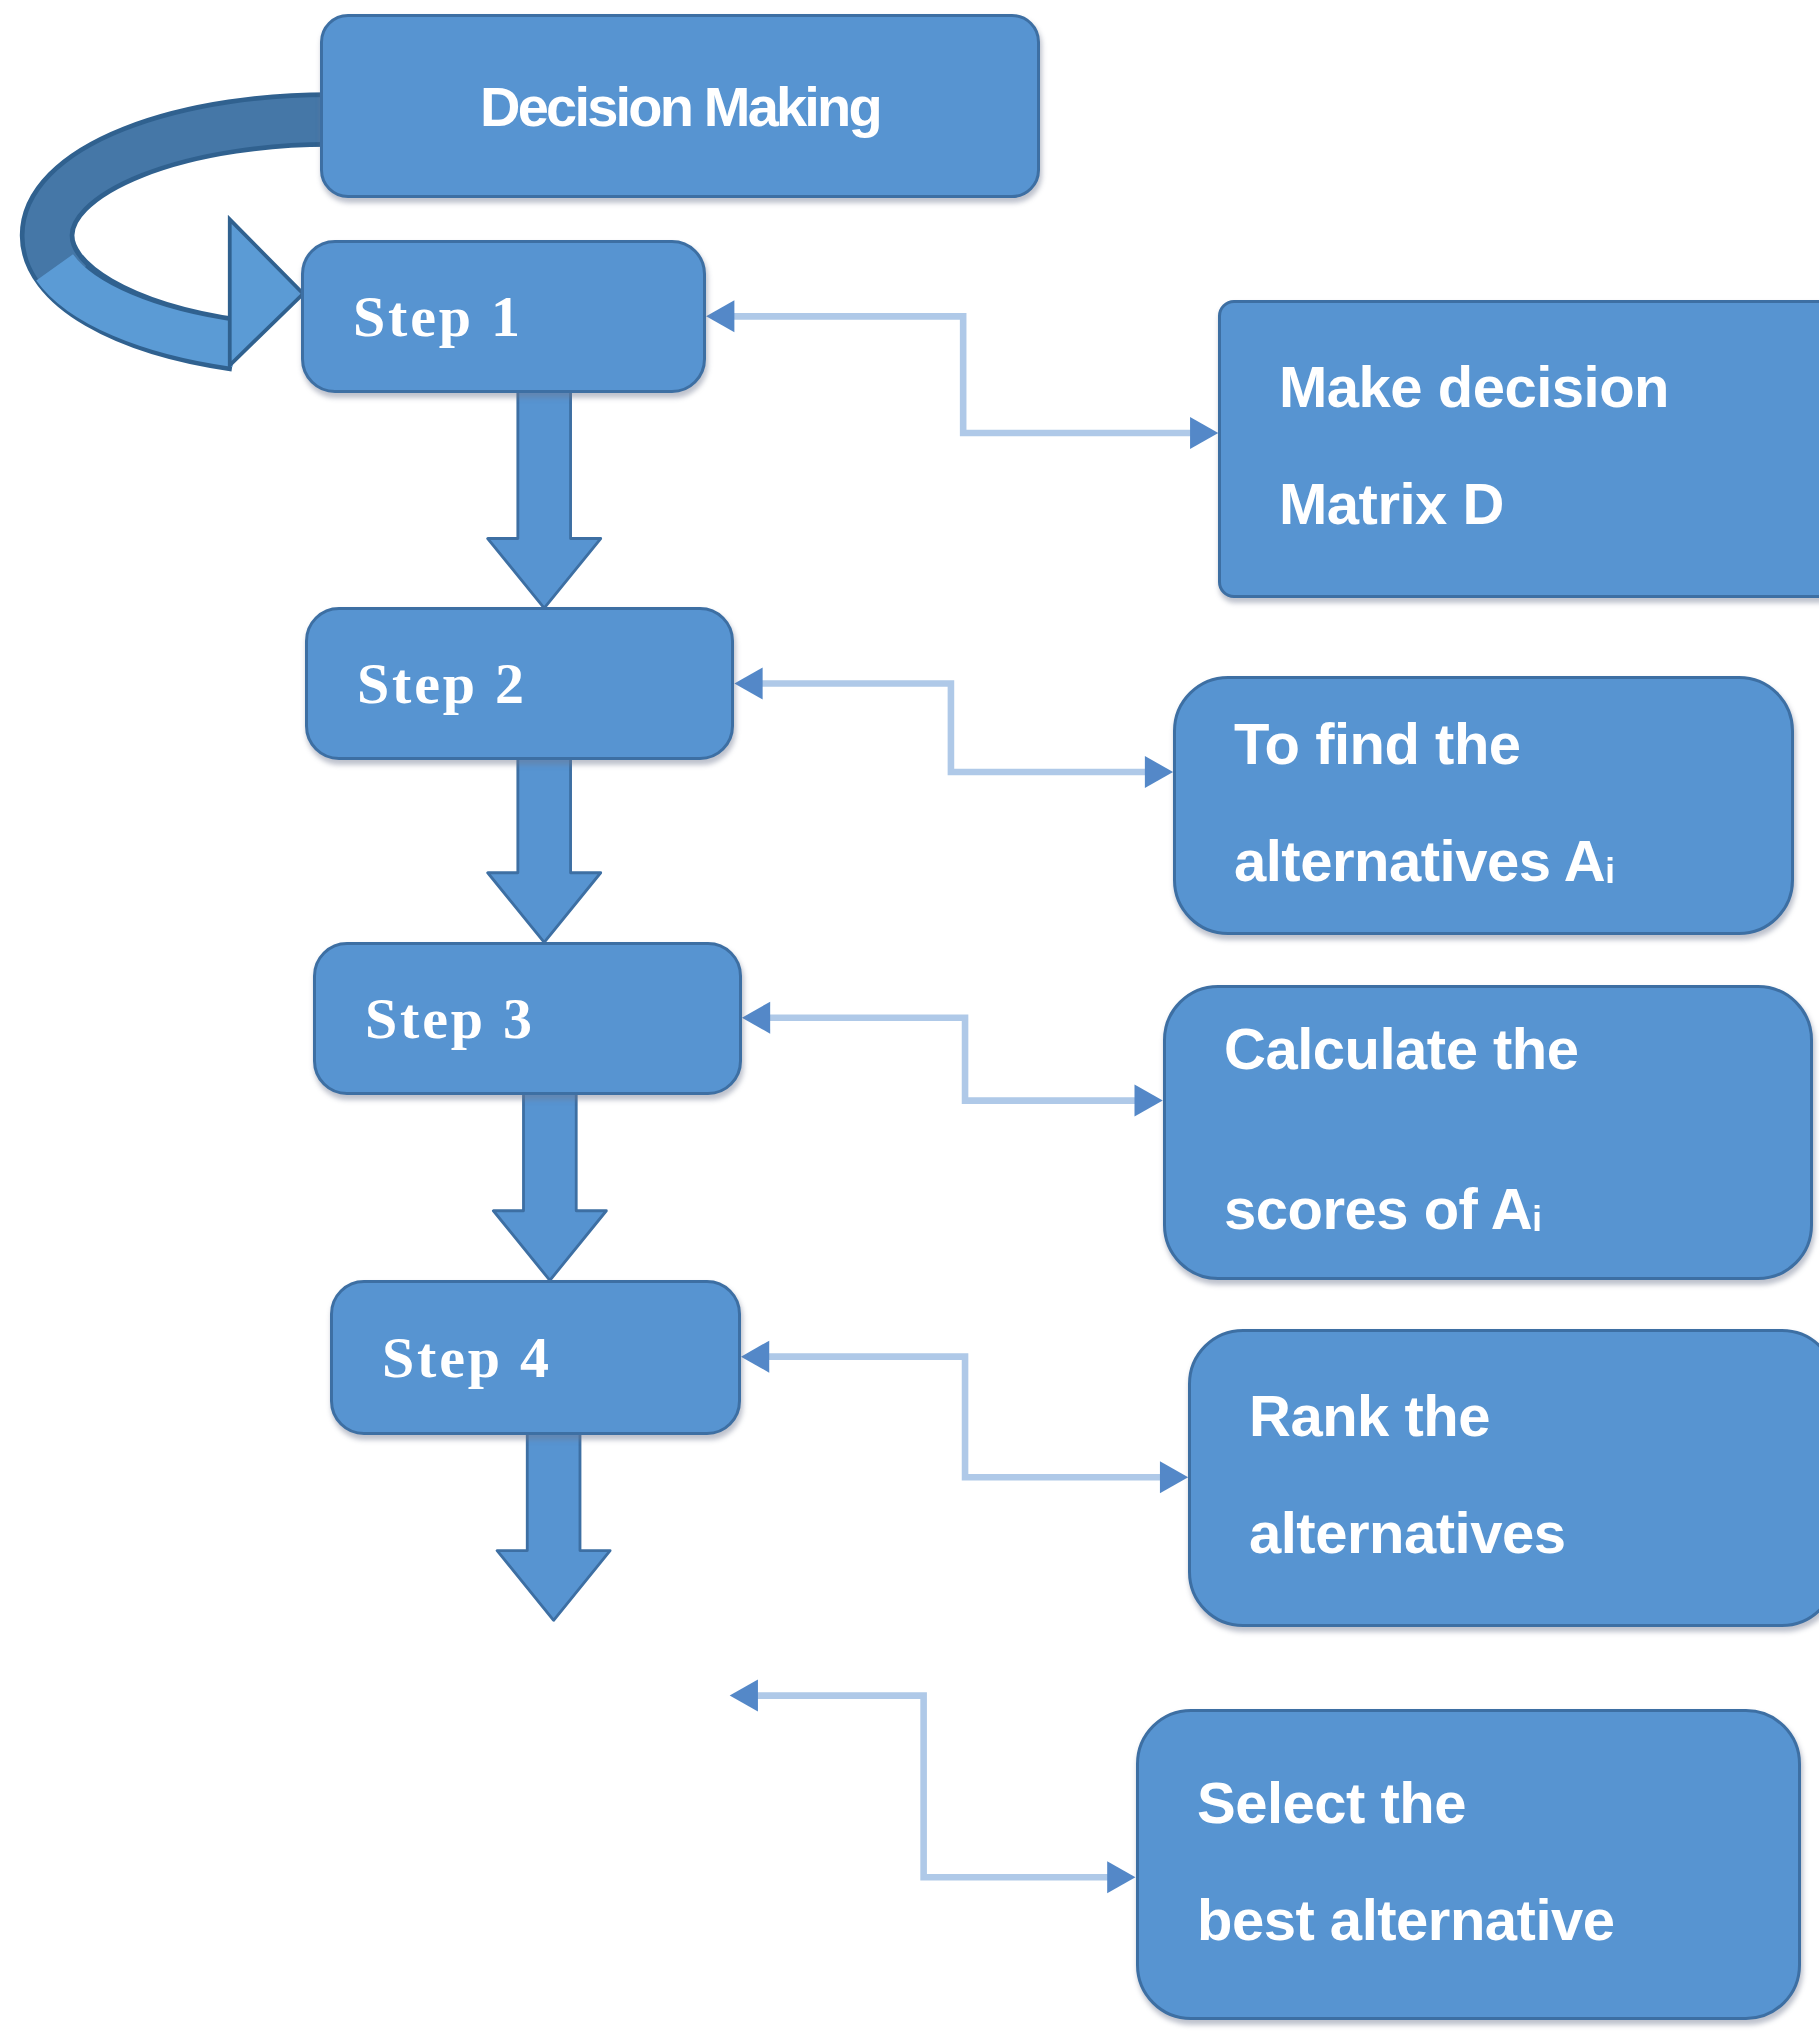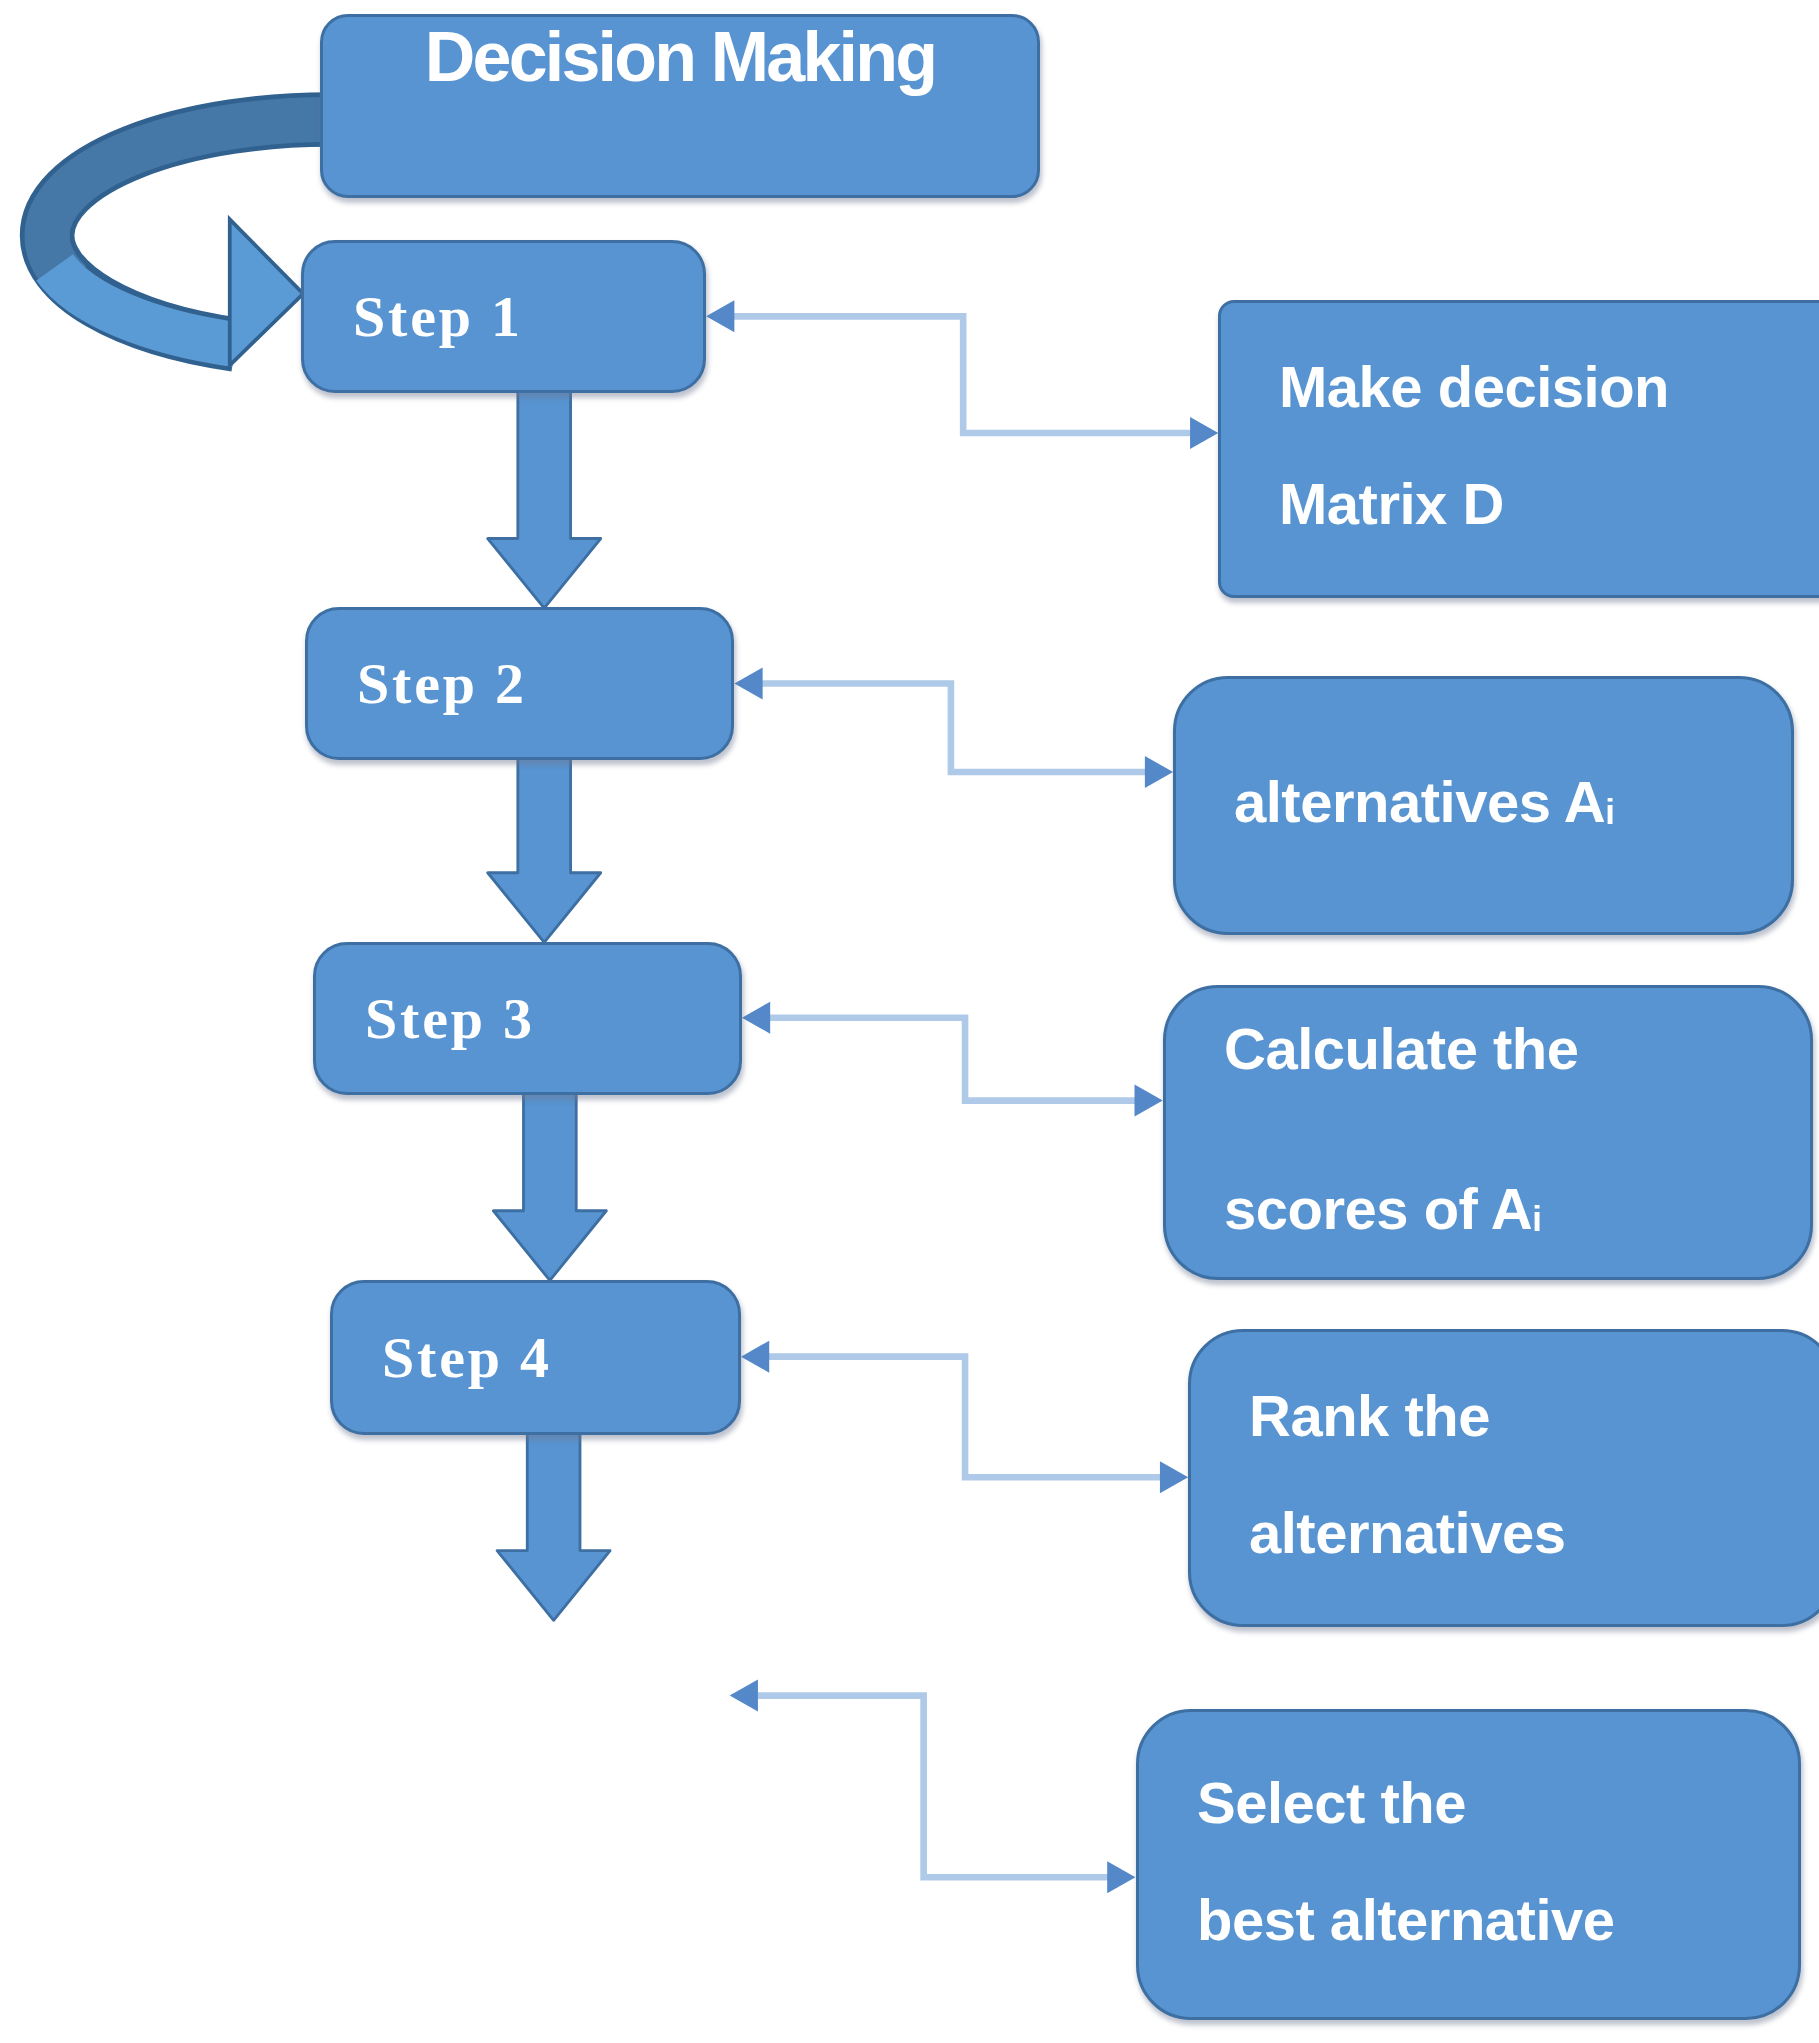--- a/index.html
+++ b/index.html
@@ -28,23 +28,23 @@
     box-sizing: border-box;
     background: var(--box-fill, #5794D1);
     border: 3.8px solid var(--box-border, #3D6FA3);
     color: var(--text, #fff);
     font-weight: 700;
     box-shadow: 1.9px 4.7px 5.6px rgba(110, 120, 145, 0.45);
   }
   .title-box {
     border-radius: 28px;
     display: flex;
-    align-items: flex-start;
+    align-items: center;
     justify-content: center;
-    font-size: 70px;
+    font-size: 56px;
     letter-spacing: -2.8px;
   }
   .step-box {
     border-radius: 34px;
     display: flex;
     align-items: center;
     font-size: 58px;
     letter-spacing: 2.8px;
     padding-left: 49px;
     font-family: Liberation Serif, serif;
@@ -144,20 +144,23 @@
     <div class="desc-line">
       <span>Make decision</span>
     </div>
     <div class="desc-line">
       <span>Matrix D</span><span class="sub"></span>
     </div>
   </div>
 
   <div class="node desc-box" style="left:1173px; top:676px; width:621px; height:259px;">
     <div class="desc-line">
+      <span>To find the</span>
+    </div>
+    <div class="desc-line">
       <span>alternatives A</span><span class="sub">i</span>
     </div>
   </div>
 
   <div class="node desc-box" style="left:1163px; top:985px; width:650px; height:295px;gap:43px;">
     <div class="desc-line">
       <span>Calculate the</span>
     </div>
     <div class="desc-line">
       <span>scores of A</span><span class="sub">i</span>

